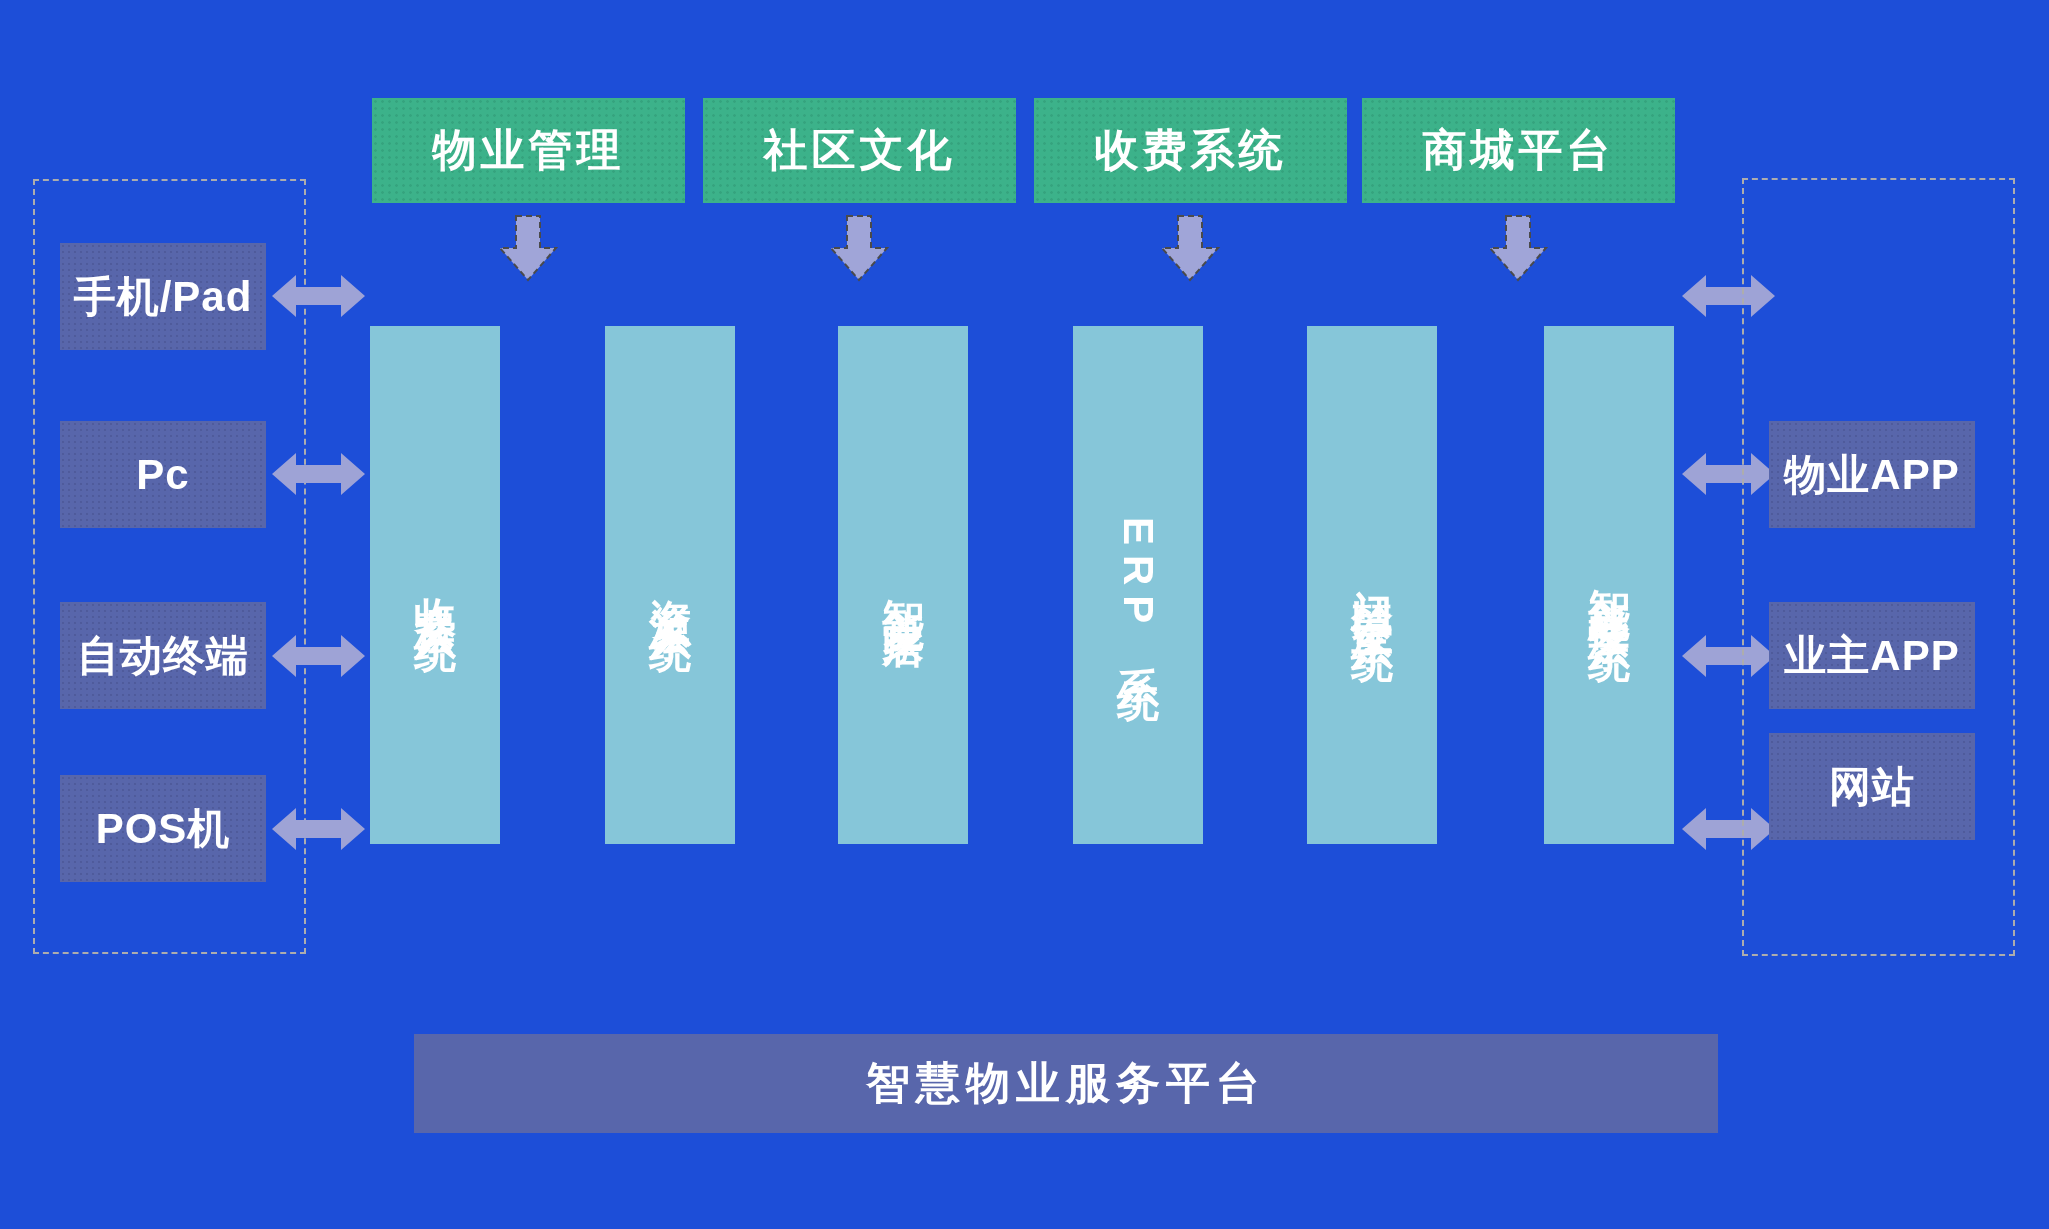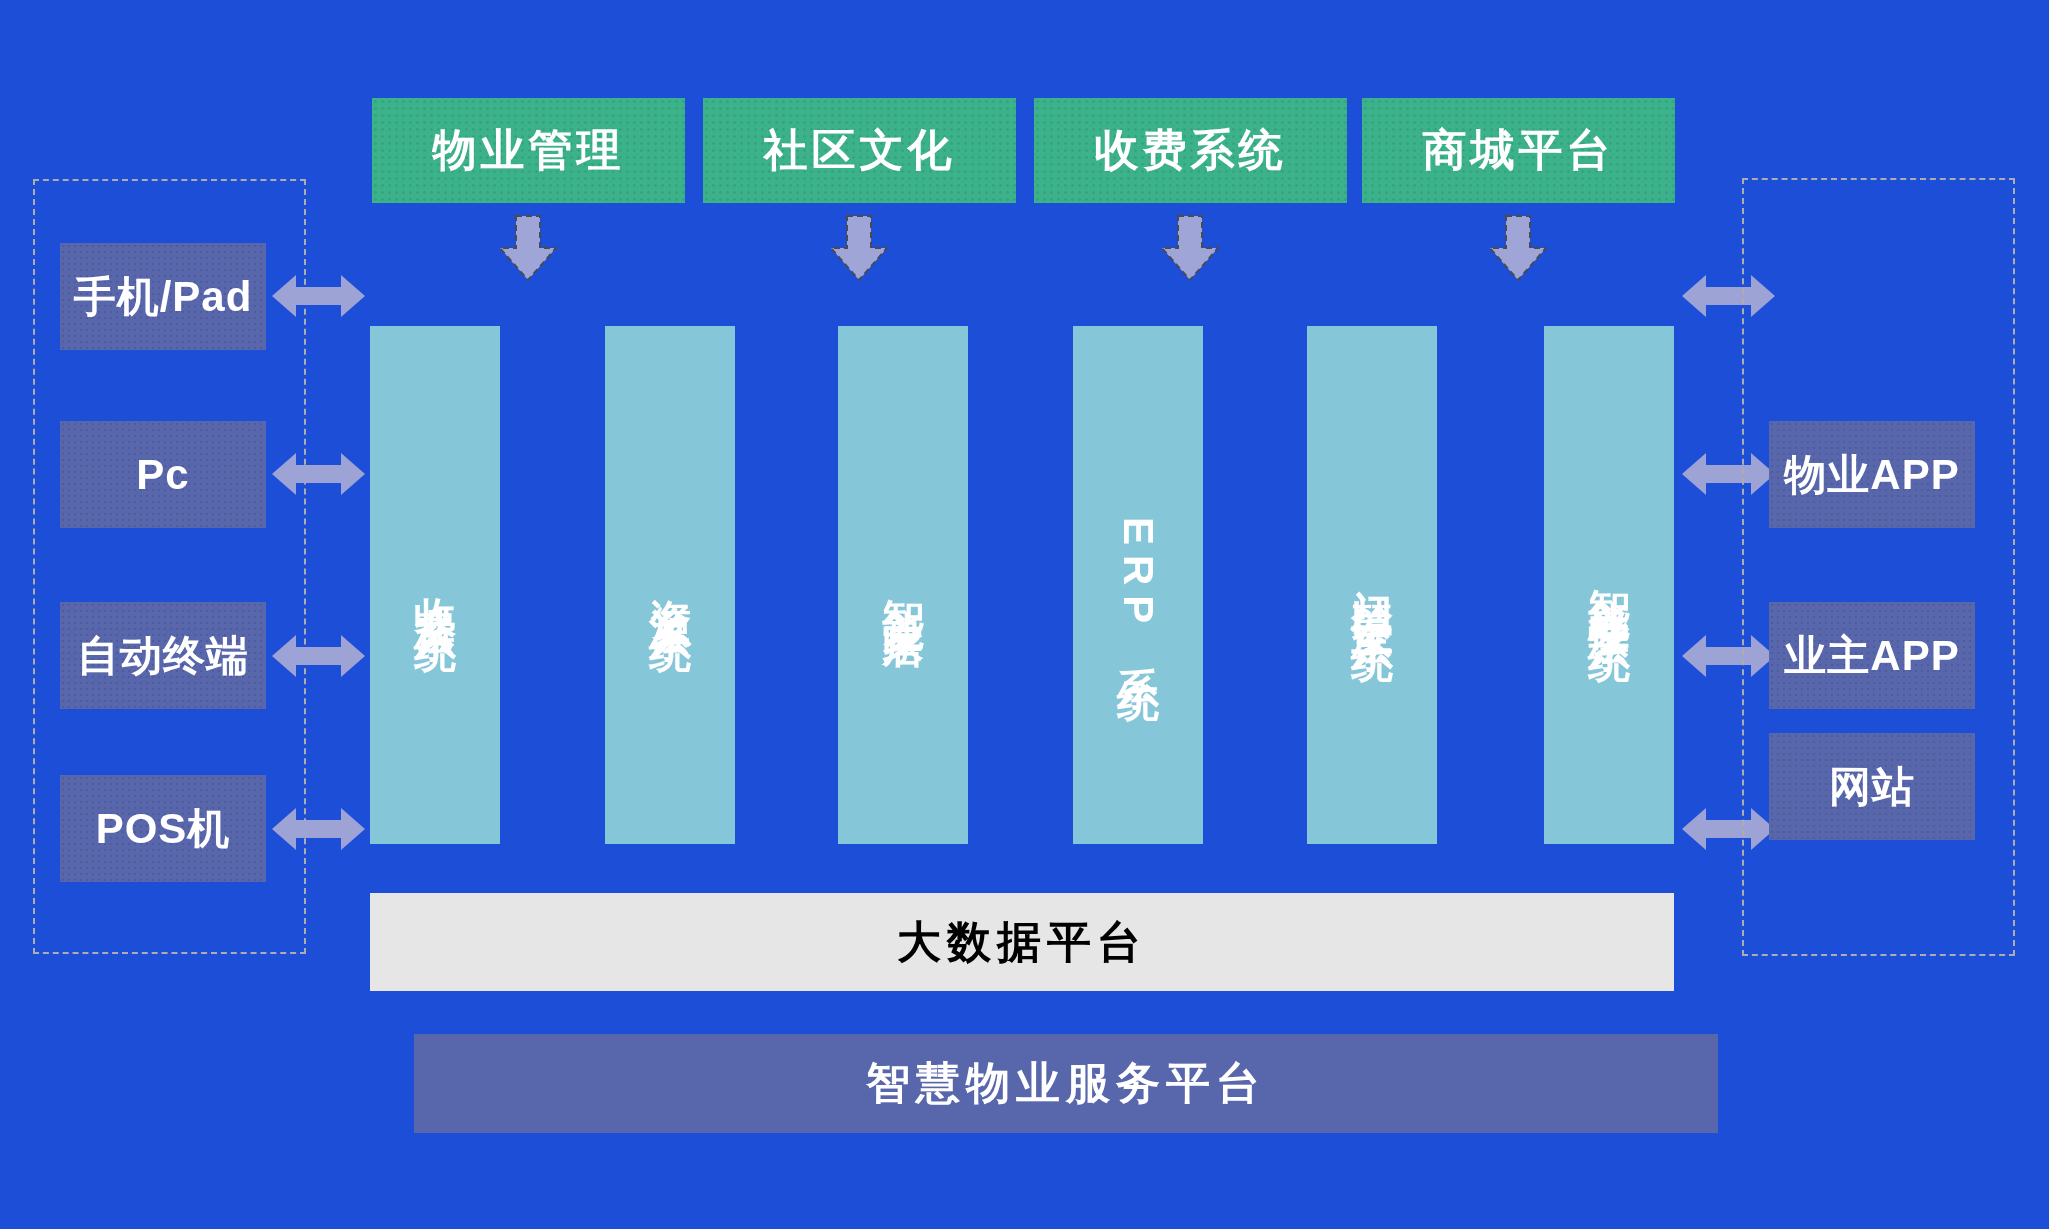--- a/index.html
+++ b/index.html
@@ -167,20 +167,17 @@
   <div class="blue-box right-col" style="top:421px">
     <span>物业APP</span>
   </div>
   <div class="blue-box right-col" style="top:602px">
     <span>业主APP</span>
   </div>
   <div class="blue-box right-col" style="top:733px">
     <span>网站</span>
   </div>
 
-  <div class="bar bar-gray">
-    <span>大数据平台</span>
-  </div>
   <div class="bar bar-blue">
     <span>智慧物业服务平台</span>
   </div>
 
 </div>
 
 </body></html>

